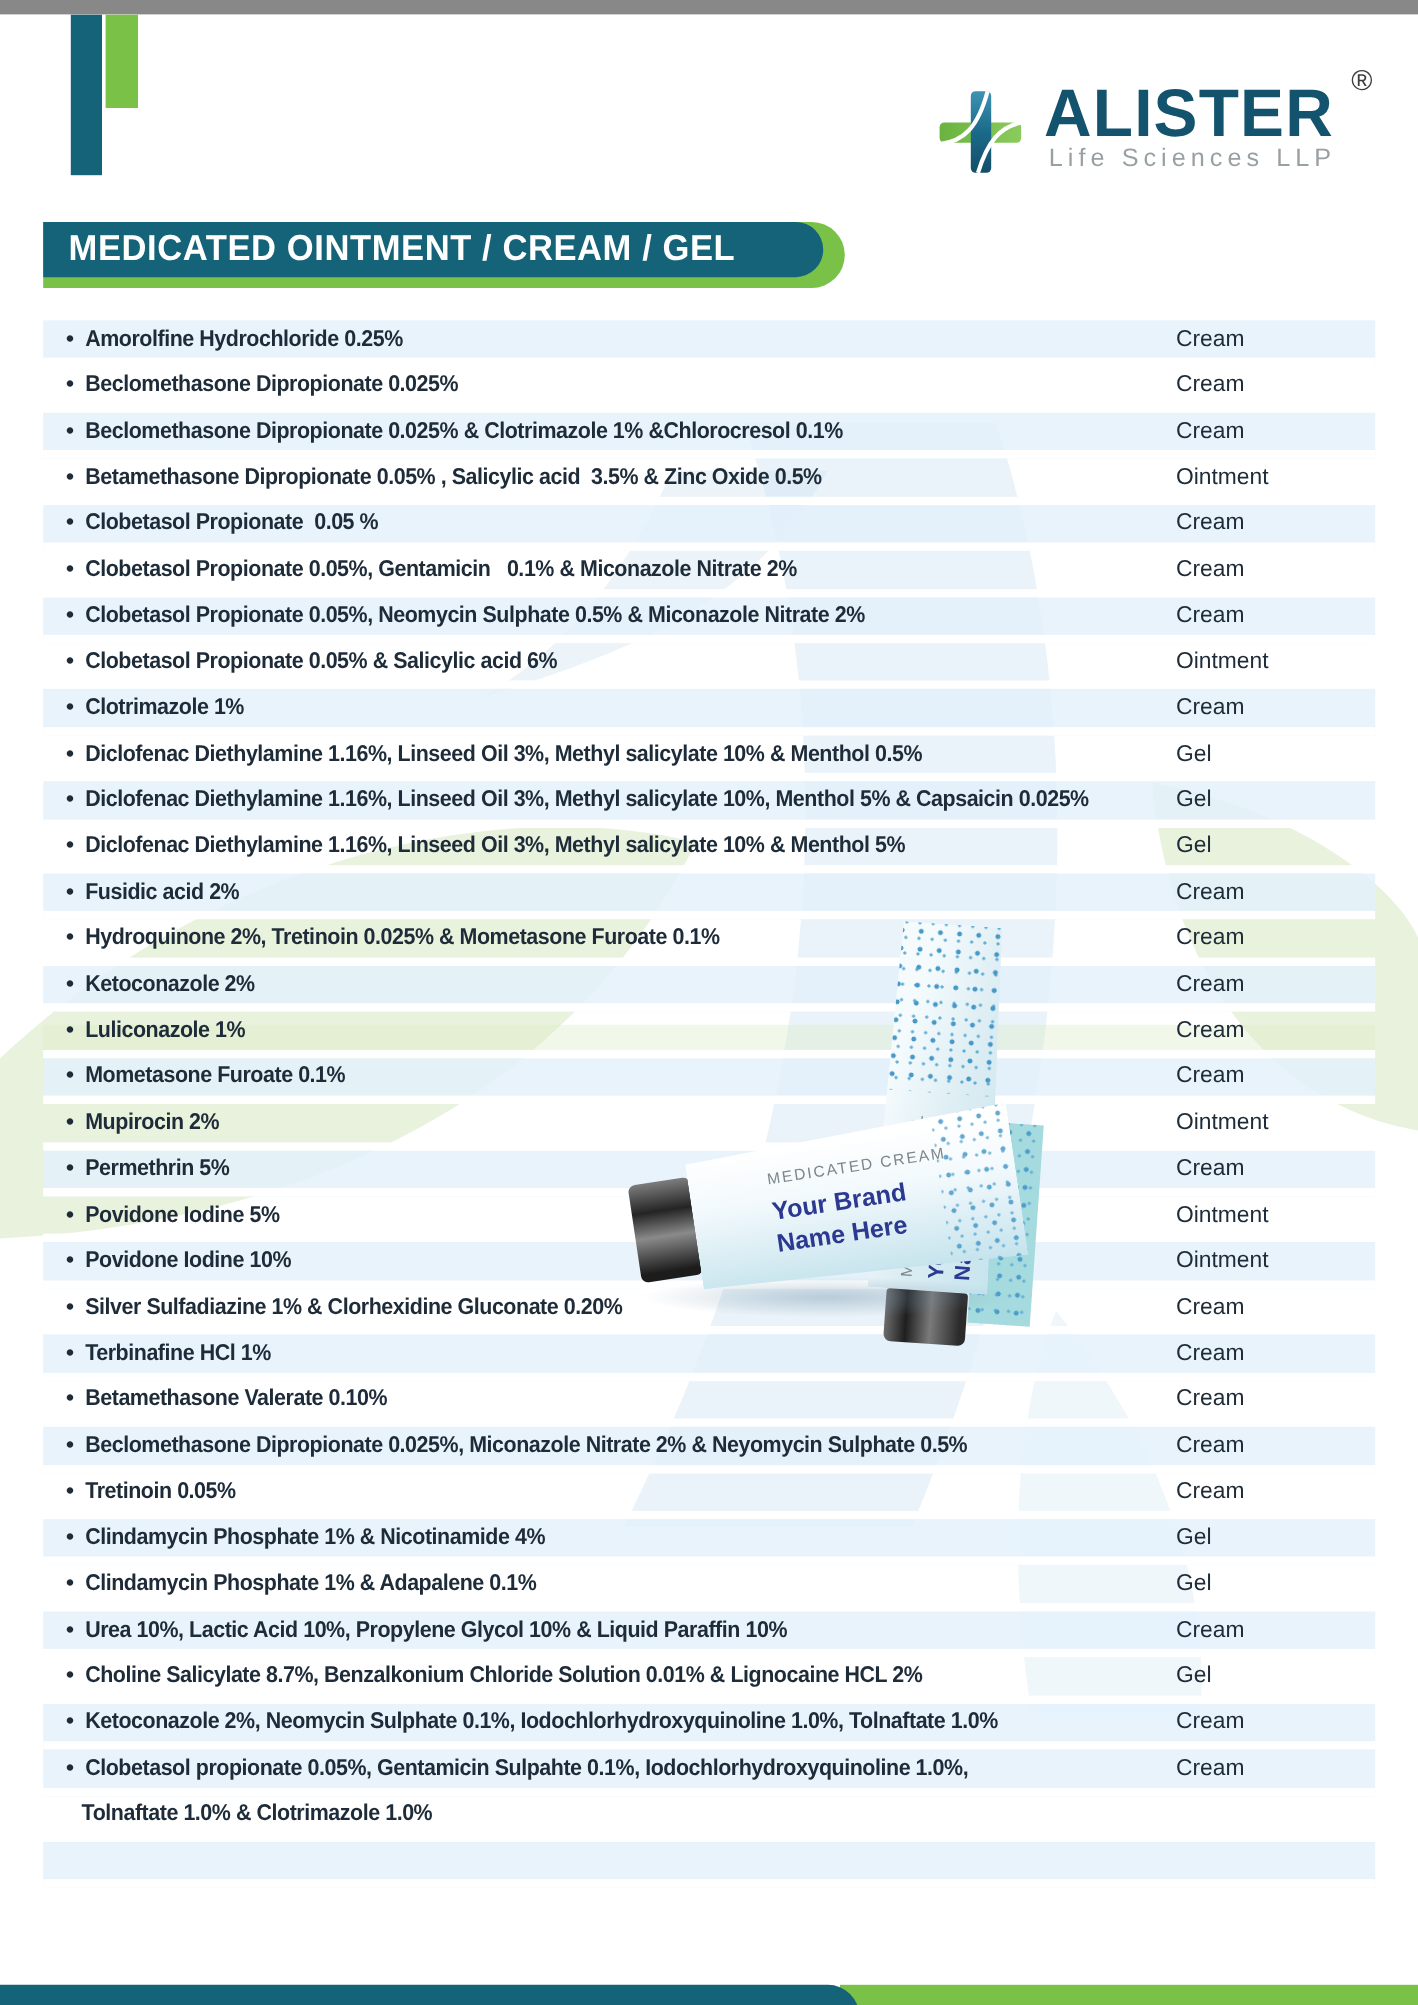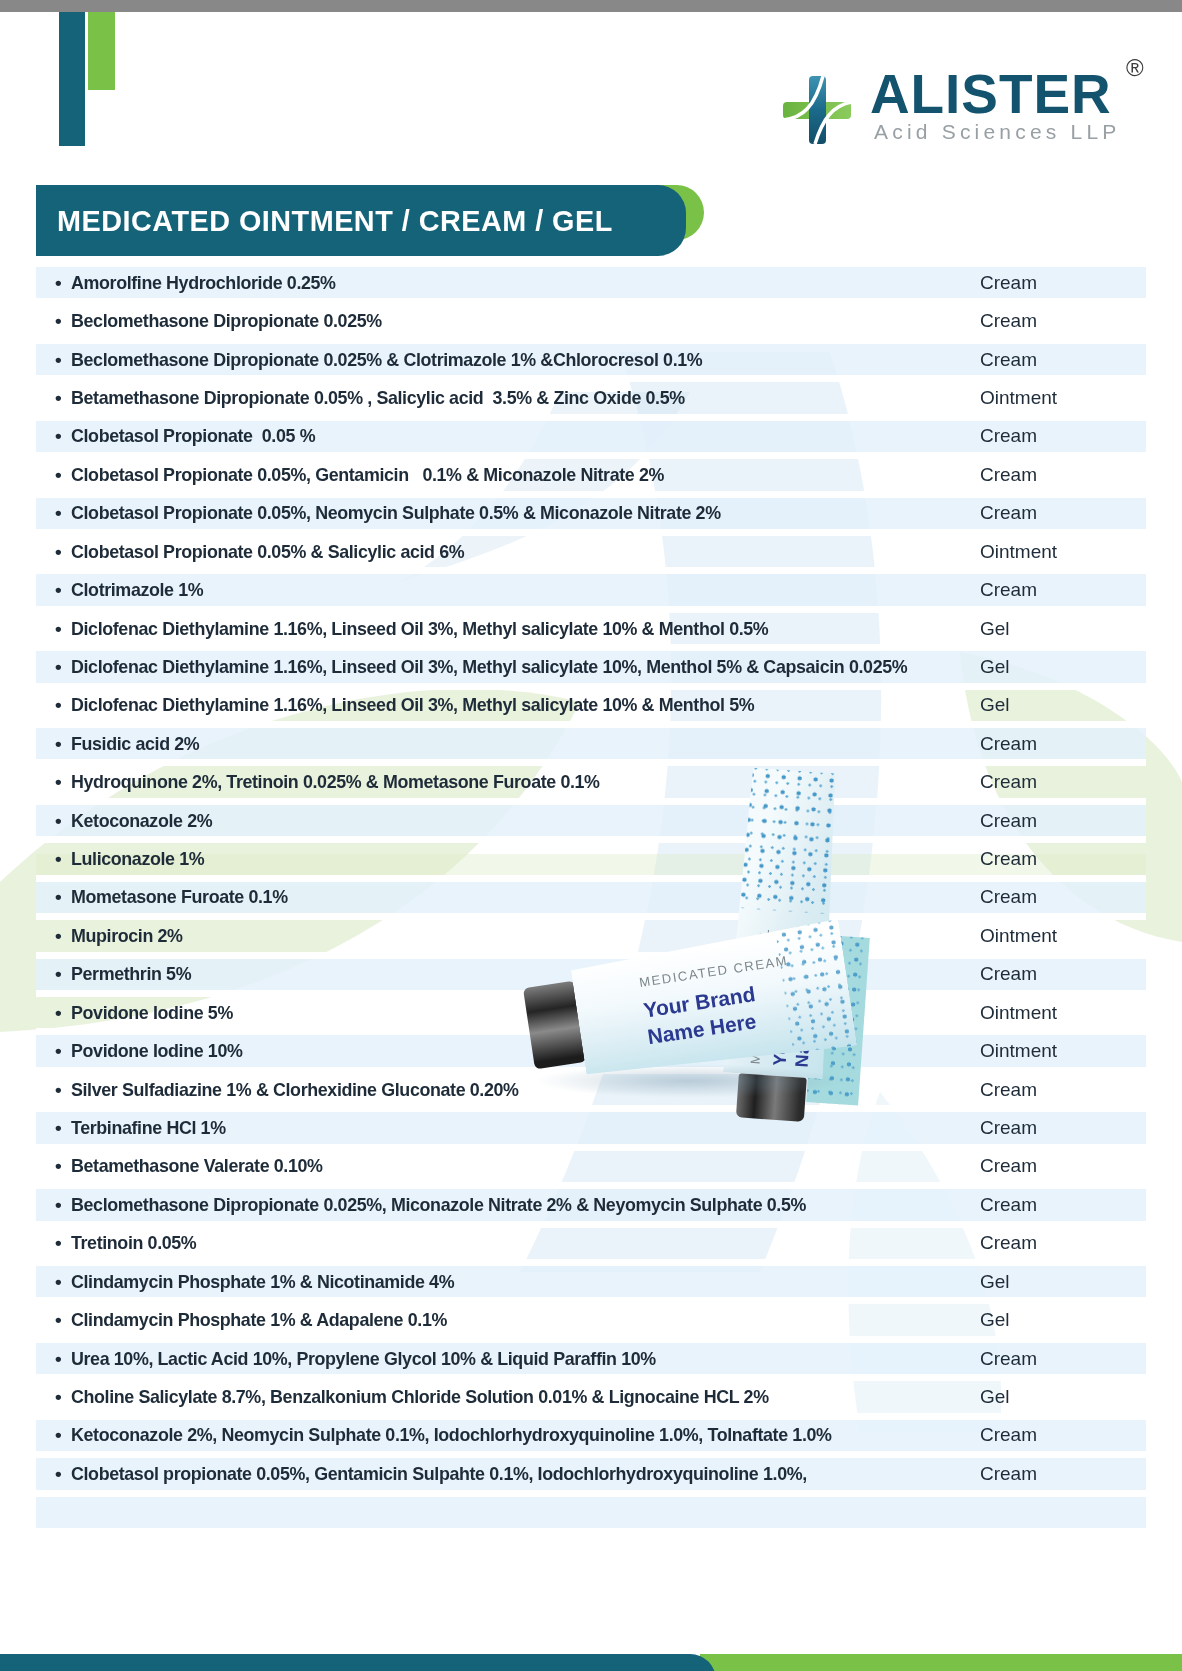--- a/index.html
+++ b/index.html
@@ -15,21 +15,21 @@
   .bar-green{position:absolute;left:88px;top:0;width:27px;height:78px;background:var(--green);}
 
   
   .logo-cross{position:absolute;left:781px;top:62px;width:72px;height:72px;}
   .logo-name{position:absolute;left:870px;top:54px;font-size:56px;font-weight:700;color:var(--logo_teal);letter-spacing:1px;line-height:1;transform:scaleX(.98);transform-origin:0 0;white-space:pre;}
   .logo-reg{position:absolute;left:1126px;top:42px;font-size:24px;color:#3c3c3c;}
   .logo-tagline{position:absolute;left:874px;top:108px;font-size:21px;color:var(--logo_gray);letter-spacing:4.2px;white-space:pre;}
 
   
   .banner-outer{position:absolute;left:36px;top:173px;width:668px;height:55px;background:var(--green);border-radius:0 30px 30px 0;}
-  .banner-inner{position:absolute;left:0;top:0;width:650px;height:71px;background:var(--teal);border-radius:0 28px 28px 0;display:flex;align-items:center;}
+  .banner-inner{position:absolute;left:0;top:0;width:650px;height:46px;background:var(--teal);border-radius:0 28px 28px 0;display:flex;align-items:center;}
   .banner-title{color:#fff;font-size:30px;font-weight:700;letter-spacing:.5px;padding-left:22px;transform:scaleX(.96);transform-origin:0 50%;white-space:pre;}
 
   
   .watermark{position:absolute;left:0;top:0;width:1182px;height:1671px;z-index:0;pointer-events:none;}
 
   
   .rows{position:absolute;left:36px;top:255px;width:1110px;z-index:1;}
   .row{position:relative;height:38.43px;box-sizing:border-box;border-bottom:7px solid #fff;display:flex;align-items:center;}
   .row.blue{background:rgba(227,240,251,0.82);}
   .bullet{font-size:19px;font-weight:700;color:var(--text_navy);margin:0 9px 0 19px;flex:none;}
@@ -91,21 +91,21 @@
           <stop offset="1" stop-color="#8bcb5d"></stop>
       </linearGradient>
     </defs>
     <rect x="2" y="28" width="68" height="17" rx="4" fill="url(#gg)"></rect>
     <rect x="28" y="2" width="17" height="68" rx="4" fill="url(#tg)"></rect>
     <path d="M2,46 C22,44 34,32 42,2" stroke="#ffffff" stroke-width="3.5" fill="none"></path>
     <path d="M70,28 C52,32 42,44 34,70" stroke="#ffffff" stroke-width="3.5" fill="none"></path>
   </svg>
   <div class="logo-name">ALISTER</div>
   <div class="logo-reg">®</div>
-  <div class="logo-tagline">Acid Sciences LLP</div>
+  <div class="logo-tagline">Life Sciences LLP</div>
 
   <div class="banner-outer">
     <div class="banner-inner">
       <span class="banner-title">MEDICATED OINTMENT / CREAM / GEL</span>
     </div>
   </div>
 
   <div class="rows" id="rows">
       <div class="row blue">
         <span class="bullet">•</span>
@@ -259,20 +259,23 @@
       </div>
       <div class="row blue">
         <span class="bullet">•</span>
         <span class="pname">Ketoconazole 2%, Neomycin Sulphate 0.1%, Iodochlorhydroxyquinoline 1.0%, Tolnaftate 1.0%</span>
         <span class="pform">Cream</span>
       </div>
       <div class="row blue">
         <span class="bullet">•</span>
         <span class="pname">Clobetasol propionate 0.05%, Gentamicin Sulpahte 0.1%, Iodochlorhydroxyquinoline 1.0%,</span>
         <span class="pform">Cream</span>
+      </div>
+      <div class="row white cont">
+        <span class="pname">Tolnaftate 1.0% &amp; Clotrimazole 1.0%</span>
       </div>
       <div class="row blue"></div>
     </div>
 
   <div class="scene">
     <div class="panel-teal">
         <div class="dots dots-ov"></div>
       </div>
     <div class="tube-v">
       <div class="body">

